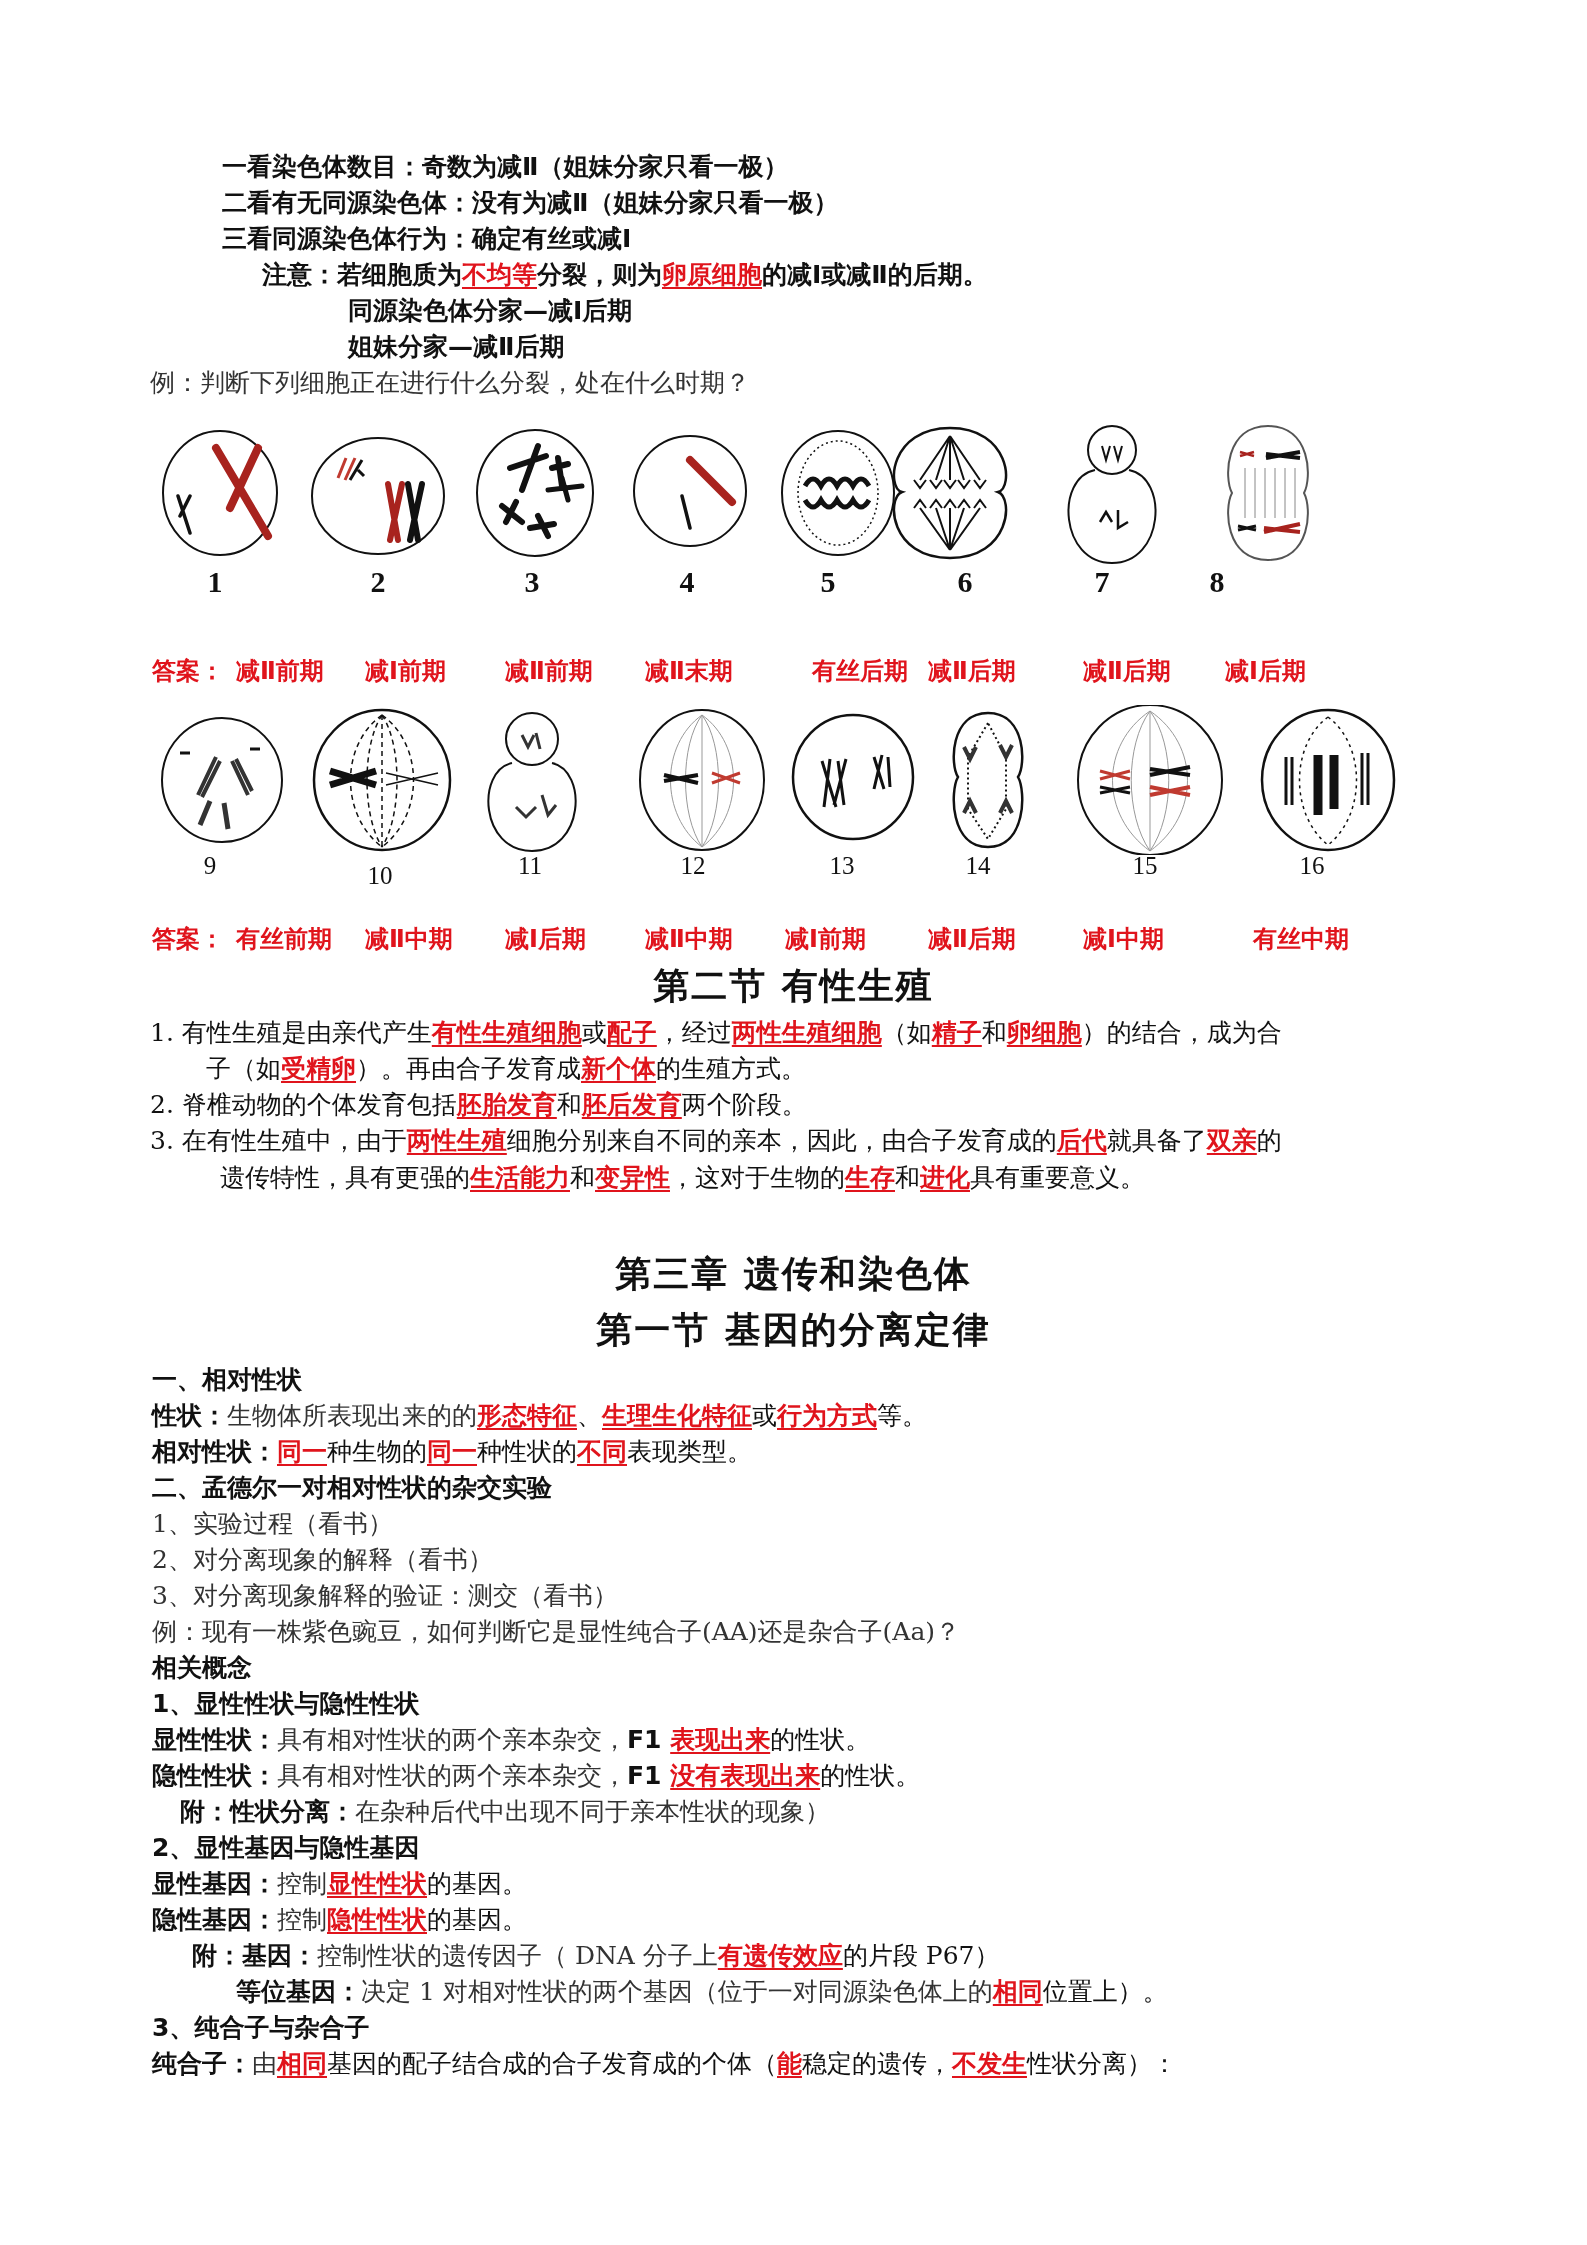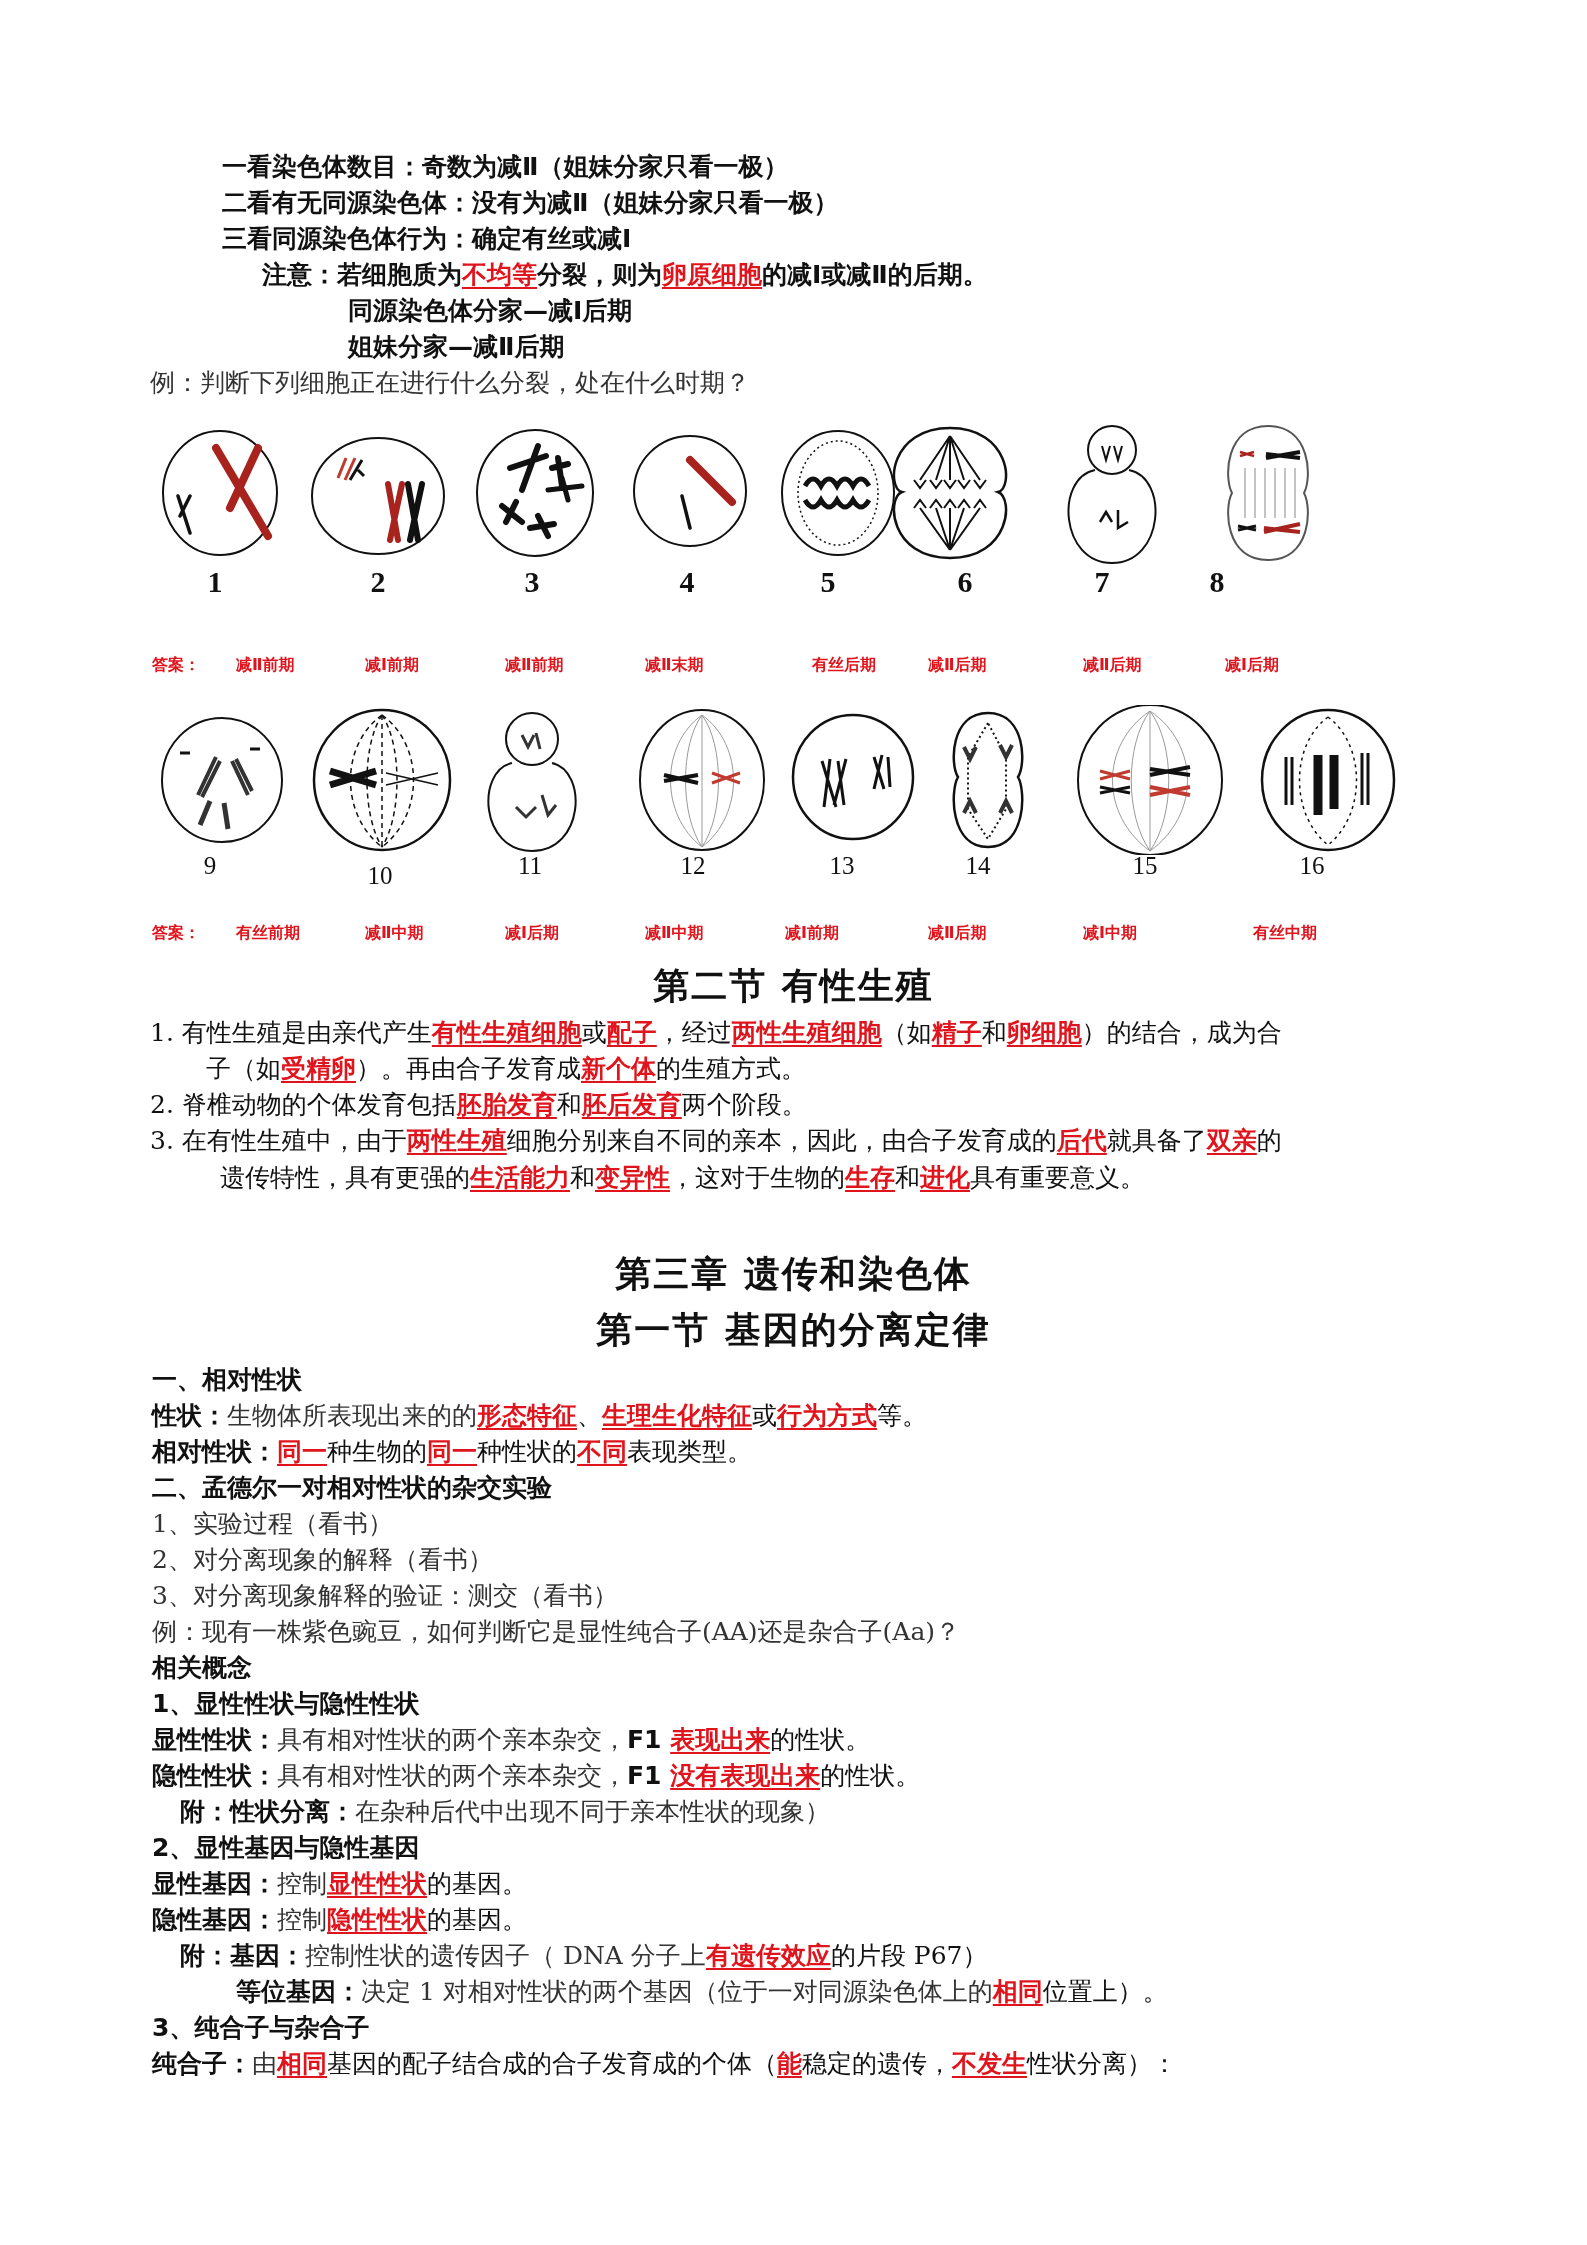--- a/index.html
+++ b/index.html
@@ -7,21 +7,21 @@
          font-family: "DejaVu Serif", "Liberation Serif", serif; color: #111; }
   .line { position: absolute; white-space: nowrap; font-size: 25px; line-height: 34px; }
   .b { font-family: "DejaVu Sans", "Liberation Sans", sans-serif; font-weight: bold; }
   .ru { color: #e0141c; text-decoration: underline; text-decoration-color: #e0141c; text-underline-offset: 4px; font-weight: bold; font-family: "DejaVu Sans", "Liberation Sans", sans-serif; }
   .gray { color: #333; }
   .title { position: absolute; left: 0; width: 1587px; text-align: center; font-family: "DejaVu Sans", "Liberation Sans", sans-serif; font-weight: bold; font-size: 36px; letter-spacing: 2px; }
   .fig { position: absolute; }
   .fig svg { display: block; }
   .num { position: absolute; font-family: "Liberation Serif", "DejaVu Serif", serif; font-weight: bold; font-size: 30px; text-align: center; width: 60px; }
   .num2 { position: absolute; font-family: "Liberation Serif", "DejaVu Serif", serif; font-size: 25px; text-align: center; width: 60px; }
-  .ans { position: absolute; font-family: "DejaVu Sans", "Liberation Sans", sans-serif; font-weight: bold; font-size: 16px; color: #e0141c; white-space: nowrap; }
+  .ans { position: absolute; font-family: "DejaVu Sans", "Liberation Sans", sans-serif; font-weight: bold; font-size: 24px; color: #e0141c; white-space: nowrap; }
 </style>
 </head>
 <body>
 
 <div class="line b" style="left:222px;top:150px;">一看染色体数目：奇数为减Ⅱ（姐妹分家只看一极）</div>
 <div class="line b" style="left:222px;top:186px;">二看有无同源染色体：没有为减Ⅱ（姐妹分家只看一极）</div>
 <div class="line b" style="left:222px;top:222px;">三看同源染色体行为：确定有丝或减Ⅰ</div>
 <div class="line b" style="left:262px;top:258px;">
   <span>注意：若细胞质为</span><span class="ru">不均等</span><span>分裂，则为</span><span class="ru">卵原细胞</span><span>的减Ⅰ或减Ⅱ的后期。</span>
 </div>
@@ -236,16 +236,16 @@
 <div class="line gray" style="left:152px;top:1579px;">3、对分离现象解释的验证：测交（看书）</div>
 <div class="line gray" style="left:152px;top:1615px;">例：现有一株紫色豌豆，如何判断它是显性纯合子(AA)还是杂合子(Aa)？</div>
 <div class="line b" style="left:152px;top:1651px;">相关概念</div>
 <div class="line b" style="left:152px;top:1687px;">1、显性性状与隐性性状</div>
 <div class="line" style="left:152px;top:1723px;"><span class="b">显性性状：</span><span class="gray">具有相对性状的两个亲本杂交，</span><span class="b">F1 </span><span class="ru">表现出来</span><span>的性状。</span></div>
 <div class="line" style="left:152px;top:1759px;"><span class="b">隐性性状：</span><span class="gray">具有相对性状的两个亲本杂交，</span><span class="b">F1 </span><span class="ru">没有表现出来</span><span>的性状。</span></div>
 <div class="line" style="left:180px;top:1795px;"><span class="b">附：性状分离：</span><span class="gray">在杂种后代中出现不同于亲本性状的现象）</span></div>
 <div class="line b" style="left:152px;top:1831px;">2、显性基因与隐性基因</div>
 <div class="line" style="left:152px;top:1867px;"><span class="b">显性基因：</span><span class="gray">控制</span><span class="ru">显性性状</span><span>的基因。</span></div>
 <div class="line" style="left:152px;top:1903px;"><span class="b">隐性基因：</span><span class="gray">控制</span><span class="ru">隐性性状</span><span>的基因。</span></div>
-<div class="line" style="left:180px;top:1939px;"><span class="b">附：基因：</span><span class="gray">控制性状的遗传因子（ DNA 分子上</span><span class="ru">有遗传效应</span><span>的片段 P67）</span></div>
+<div class="line" style="left:192px;top:1939px;"><span class="b">附：基因：</span><span class="gray">控制性状的遗传因子（ DNA 分子上</span><span class="ru">有遗传效应</span><span>的片段 P67）</span></div>
 <div class="line" style="left:236px;top:1975px;"><span class="b">等位基因：</span><span class="gray">决定 1 对相对性状的两个基因（位于一对同源染色体上的</span><span class="ru">相同</span><span>位置上）。</span></div>
 <div class="line b" style="left:152px;top:2011px;">3、纯合子与杂合子</div>
 <div class="line" style="left:152px;top:2047px;"><span class="b">纯合子：</span><span class="gray">由</span><span class="ru">相同</span><span>基因的配子结合成的合子发育成的个体（</span><span class="ru">能</span><span>稳定的遗传，</span><span class="ru">不发生</span><span>性状分离）：</span></div>
 
 </body></html>

